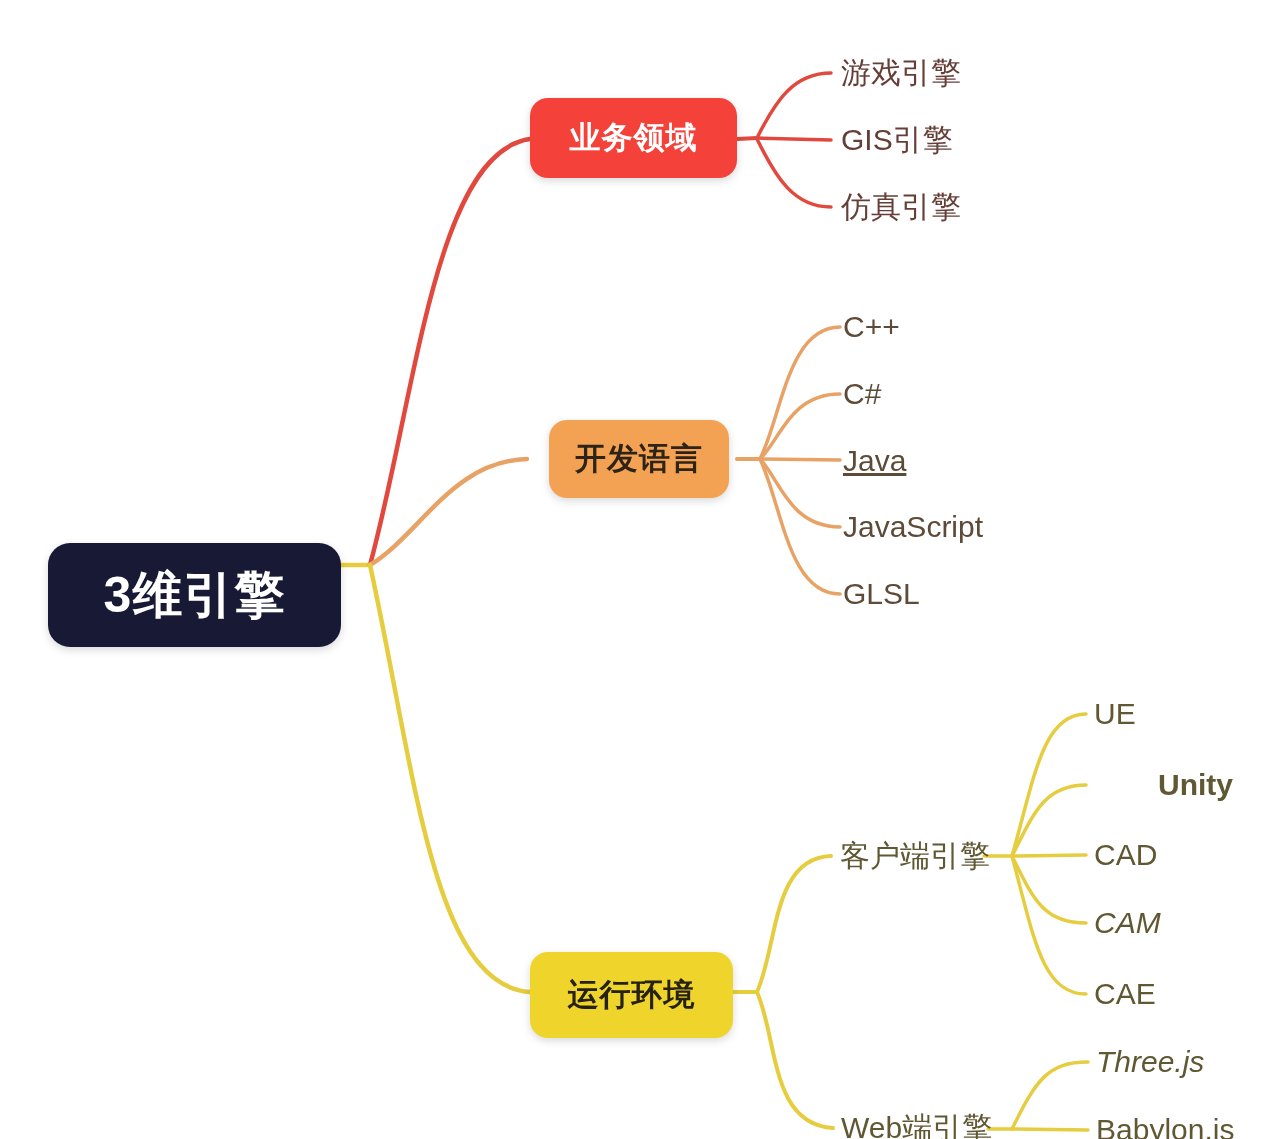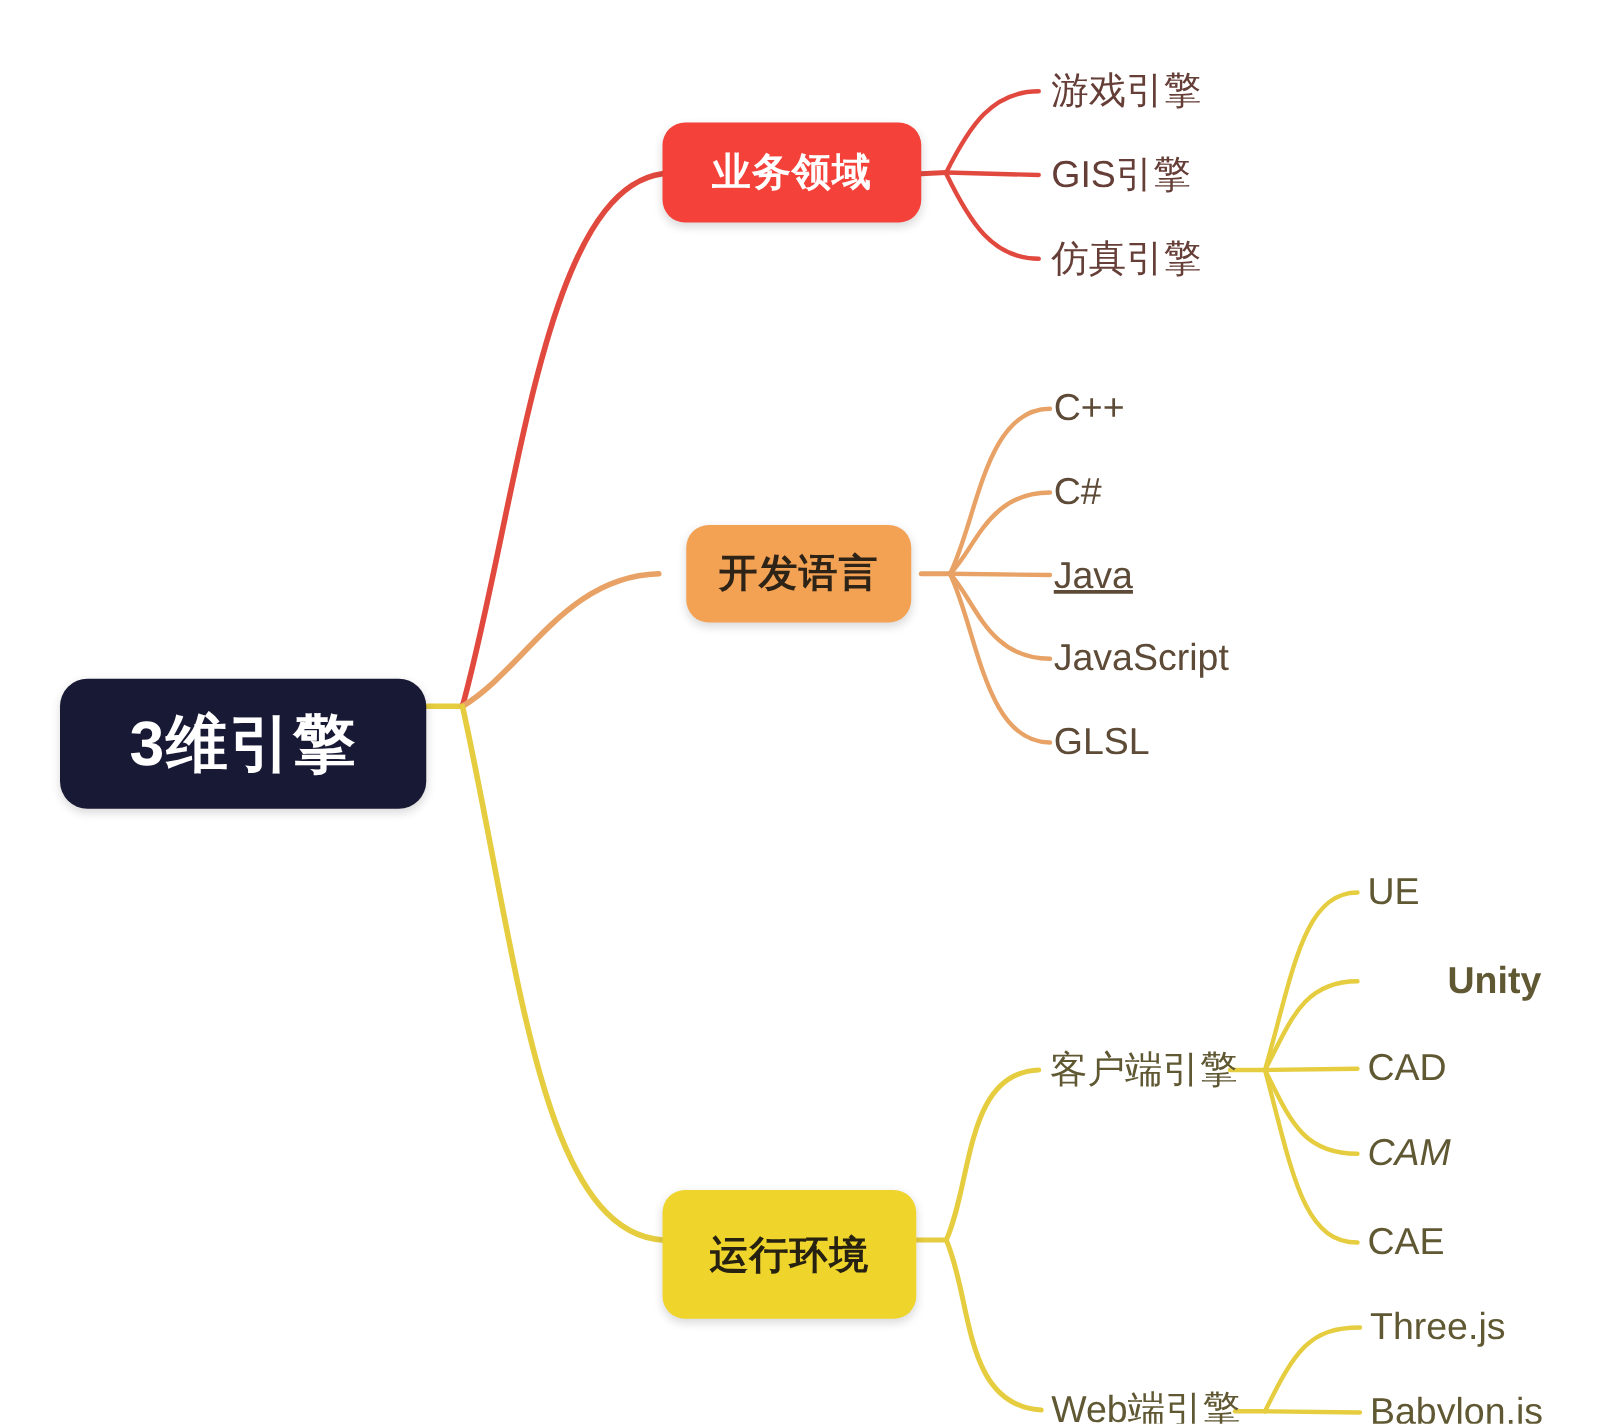--- a/index.html
+++ b/index.html
@@ -17,21 +17,21 @@
   .node{position:absolute;display:flex;align-items:center;justify-content:center;
         border-radius:18px;font-weight:800;letter-spacing:1px;
         box-shadow:0 3px 8px rgba(0,0,0,0.15);text-align:center;}
   .node-root{left:48px;top:503px;width:293px;height:104px;
         background:var(--root-bg,#181935);color:var(--root-text,#fff);
         font-size:50px;border-radius:22px;margin-top:40px;}
   .node-business{left:530px;top:98px;width:207px;height:80px;
         background:var(--red-node-bg,#f4423a);color:var(--red-node-text,#fff);font-size:31px;}
   .node-language{left:549px;top:420px;width:180px;height:78px;
         background:var(--orange-node-bg,#f3a254);color:var(--orange-node-text,#2e2317);font-size:31px;}
-  .node-runtime{left:530px;top:952px;width:203px;height:103px;
+  .node-runtime{left:530px;top:952px;width:203px;height:86px;
         background:var(--yellow-node-bg,#efd52b);color:var(--yellow-node-text,#262111);font-size:31px;}
 
   .leaf{position:absolute;transform:translateY(-50%);font-size:30px;white-space:nowrap;}
   .leaf-red{color:var(--red-leaf-text,#653e37);}
   .leaf-orange{color:var(--orange-leaf-text,#5d4a37);}
   .leaf-yellow{color:var(--yellow-leaf-text,#5f5833);}
 </style>
 </head>
 <body>
 
@@ -89,16 +89,16 @@
 
   <div class="leaf leaf-yellow" style="left:840px;top:856px;">客户端引擎</div>
   <div class="leaf leaf-yellow" style="left:841px;top:1128px;">Web端引擎</div>
 
   <div class="leaf leaf-yellow" style="left:1094px;top:714px;">UE</div>
   <div class="leaf leaf-yellow" style="left:1158px;top:785px;font-weight:bold;">Unity</div>
   <div class="leaf leaf-yellow" style="left:1094px;top:855px;">CAD</div>
   <div class="leaf leaf-yellow" style="left:1094px;top:923px;font-style:italic;">CAM</div>
   <div class="leaf leaf-yellow" style="left:1094px;top:994px;">CAE</div>
 
-  <div class="leaf leaf-yellow" style="left:1096px;top:1062px;">Three.js</div>
+  <div class="leaf leaf-yellow" style="left:1096px;top:1062px;font-style:italic;">Three.js</div>
   <div class="leaf leaf-yellow" style="left:1096px;top:1130px;">Babylon.js</div>
 
 </div>
 
 </body></html>

